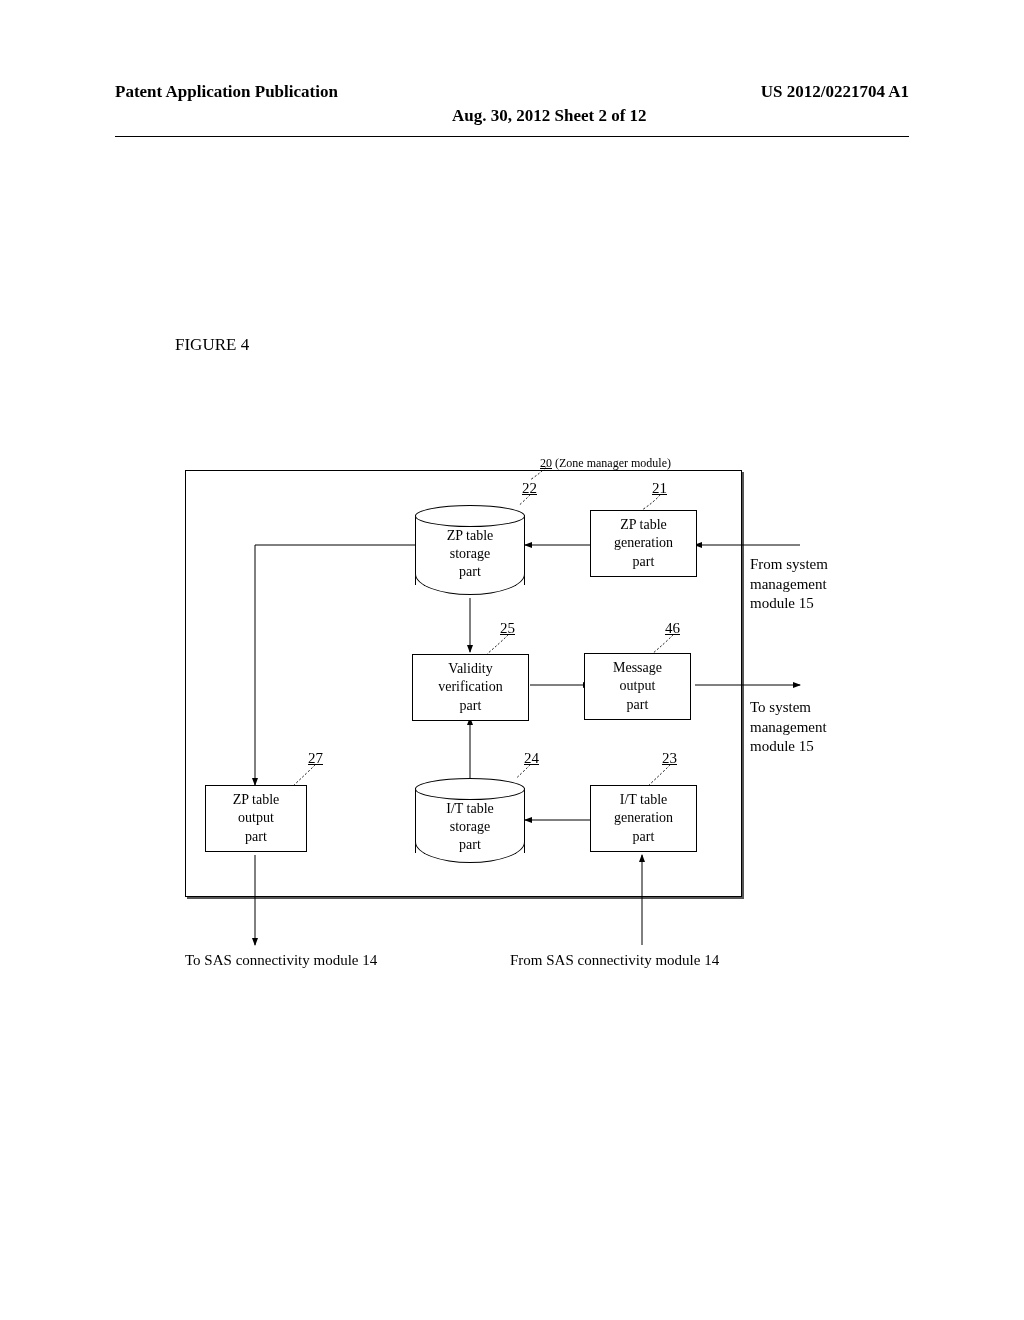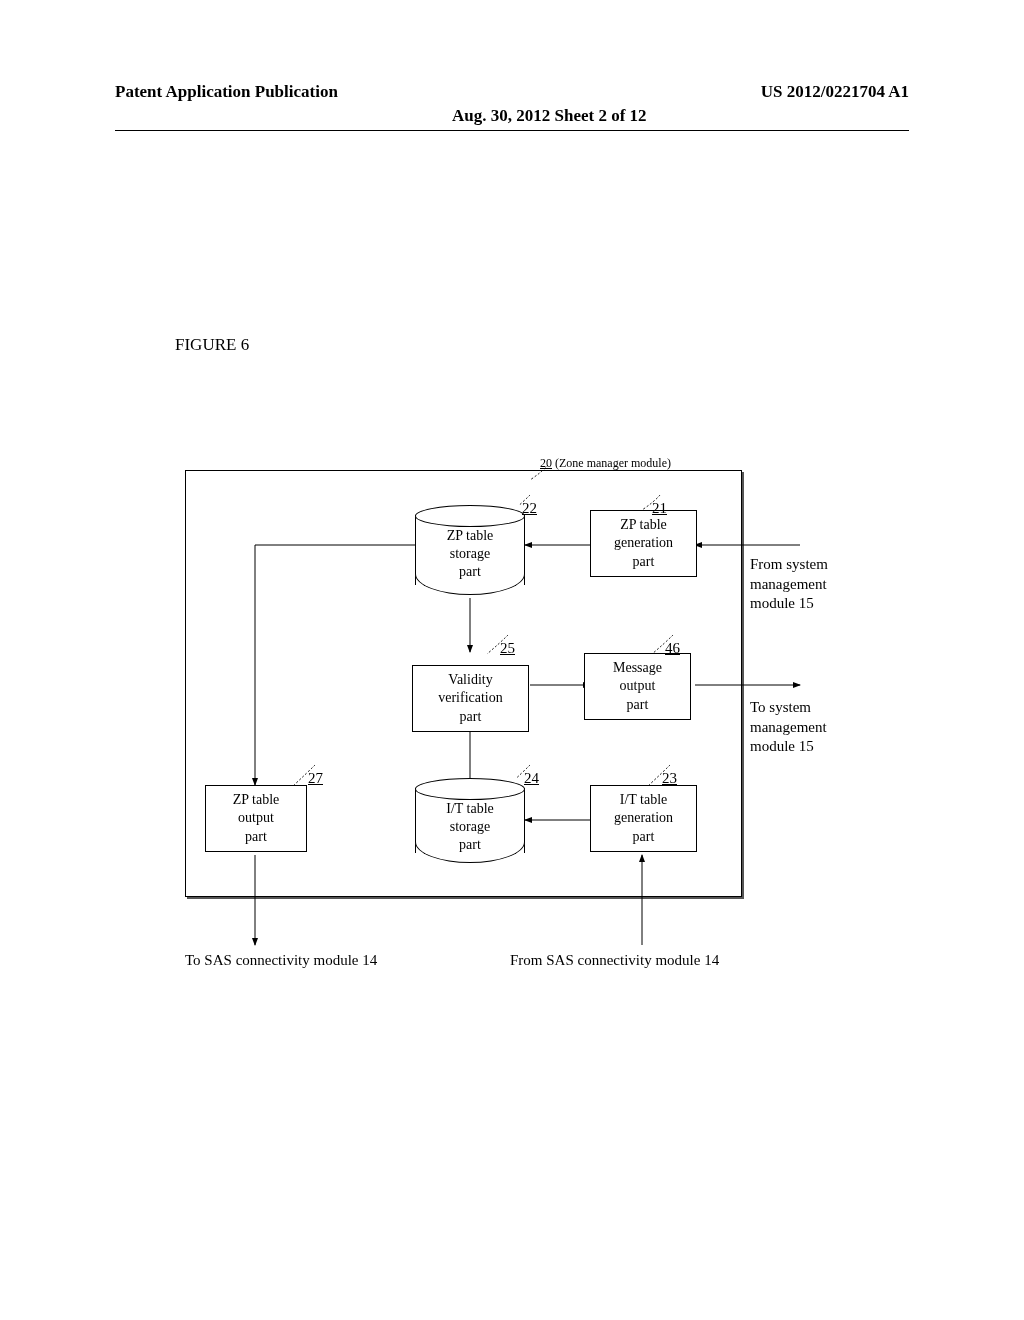--- a/index.html
+++ b/index.html
@@ -11,21 +11,21 @@
     height: 1320px;
     position: relative;
   }
   .header {
     position: absolute;
     top: 82px;
     left: 115px;
     right: 115px;
     font-size: 17px;
     border-bottom: 1.5px solid #000;
-    padding-bottom: 4px;
+    padding-bottom: 10px;
     display: flex;
     justify-content: space-between;
   }
   .header .left {
     font-weight: bold;
   }
   .header .center {
     font-weight: bold;
     margin-top: 24px;
   }
@@ -104,21 +104,20 @@
     left: 0; right: 0;
     top: 22px;
     text-align: center;
     font-size: 14px;
     line-height: 1.3;
   }
   .ref-num {
     position: absolute;
     font-size: 15px;
     text-decoration: underline;
-    margin-top: 20px;
   }
   .ext-label {
     position: absolute;
     font-size: 15px;
   }
   svg.arrows {
     position: absolute;
     top: 0;
     left: 0;
     width: 720px;
@@ -139,21 +138,21 @@
 </style>
 </head>
 <body>
 
 <div class="header">
   <span class="left">Patent Application Publication</span>
   <span class="center">Aug. 30, 2012  Sheet 2 of 12</span>
   <span class="right">US 2012/0221704 A1</span>
 </div>
 
-<div class="figure-label">FIGURE 6</div>
+<div class="figure-label">FIGURE 4</div>
 
 <div class="diagram-area">
 
   <div class="module-title">
     <span class="num">20</span>
     <span>(Zone manager module)</span>
   </div>
 
   <div class="module-box"></div>
 
@@ -213,21 +212,21 @@
     <div class="bot-ellipse" style="bottom:0; height:20px"></div>
     <div class="top-ellipse" style="top:0; height:20px"></div>
     <div class="label">
       <div>ZP table</div>
       <div>storage</div>
       <div>part</div>
     </div>
   </div>
   <div class="ref-num" style="top:40px; left:362px">22</div>
 
-  <div class="rect-box" style="top:225px; left:252px; width:115px; height:65px">
+  <div class="rect-box" style="top:214px; left:252px; width:115px; height:65px">
     <div>Validity</div>
     <div>verification</div>
     <div>part</div>
   </div>
   <div class="ref-num" style="top:180px; left:340px">25</div>
 
   <div class="rect-box" style="top:213px; left:424px; width:105px; height:65px">
     <div>Message</div>
     <div>output</div>
     <div>part</div>

